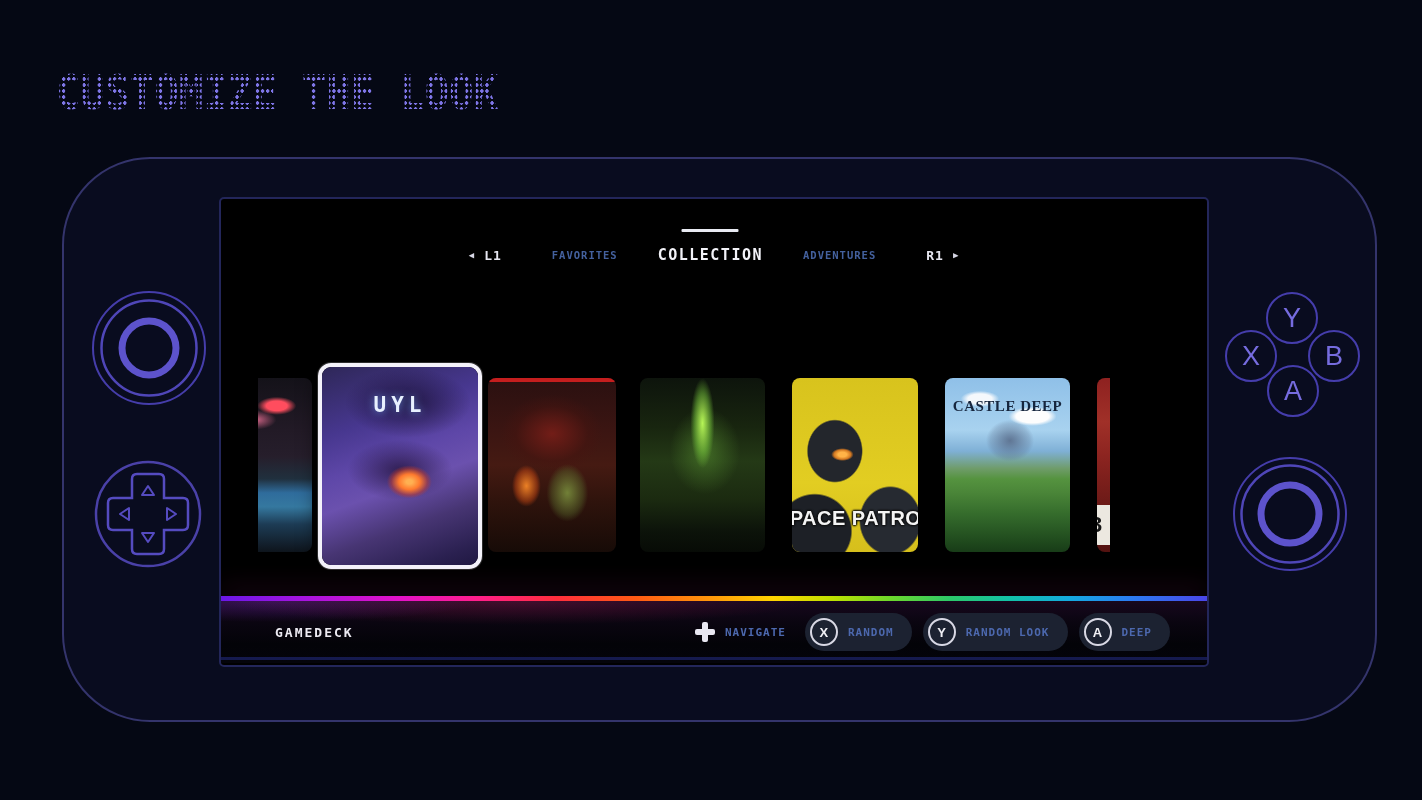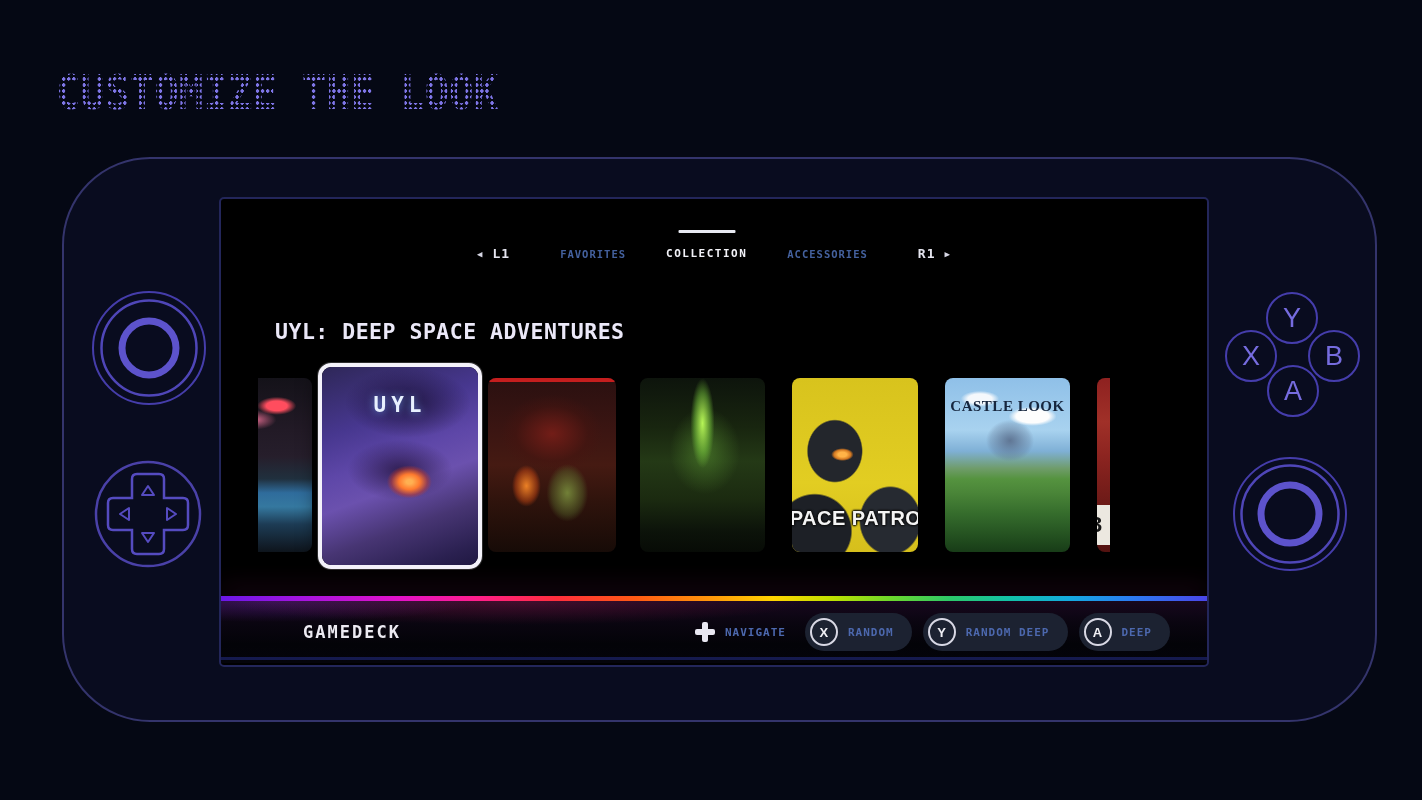--- a/index.html
+++ b/index.html
@@ -34,21 +34,21 @@
   .screen{left:219px;top:197px;width:986px;height:466px;background:#000;
     border:2px solid #23265a;border-radius:5px;overflow:hidden;}
 
   
   .nav-bar{left:0;top:47px;width:986px;display:flex;align-items:center;justify-content:center;}
   .nav-bumper{display:flex;align-items:center;gap:9px;color:#e6e6f0;
     font-size:13px;font-weight:bold;letter-spacing:1px;margin:0 30px;cursor:pointer;}
   .nav-arrow{font-size:9px;color:#d6d6e4;}
   .tab{font-size:10.5px;font-weight:bold;letter-spacing:1px;color:#44619e;
     margin:0 20px;cursor:pointer;}
-  .tab-active{position:relative;font-size:11px;letter-spacing:1.5px;color:#f2f2f8;}
+  .tab-active{position:relative;font-size:15px;letter-spacing:1.5px;color:#f2f2f8;}
   .tab-indicator{position:absolute;left:50%;transform:translateX(-50%);
     top:-17px;width:57px;height:3px;background:#e8eaf2;border-radius:1px;}
 
   .collection-title{left:54px;top:120px;font-size:21.5px;font-weight:bold;
     letter-spacing:.5px;color:#ebe8f8;white-space:nowrap;}
 
   
   .carousel{left:37px;top:160px;width:852px;height:216px;overflow:hidden;}
   .card{position:absolute;top:19px;width:126px;height:174px;border-radius:8px;
     overflow:hidden;cursor:pointer;}
@@ -122,21 +122,21 @@
       #2cc86a 74%,#12c2a8 80%,#14aadf 86%,#2a7ef2 92%,#4a46e8 100%);
     box-shadow:0 -8px 22px rgba(190,40,140,.3),0 10px 26px rgba(120,30,160,.25);}
   .footer{left:0;top:402px;width:986px;height:62px;
     background:
       radial-gradient(420px 34px at 30% 0%,rgba(200,30,90,.25),transparent 70%),
       radial-gradient(300px 30px at 5% 0%,rgba(120,40,200,.32),transparent 70%),
       linear-gradient(180deg,#17081e 0%,#0a0510 35%,#030308 70%,#04040a 100%);
     display:flex;align-items:center;}
   .footer::after{content:"";position:absolute;left:0;right:0;bottom:3px;height:3px;
     background:#151a4e;}
-  .brand{margin-left:82px;font-size:17px;font-weight:bold;letter-spacing:2px;color:#eceaf2;}
+  .brand{margin-left:54px;font-size:13px;font-weight:bold;letter-spacing:2px;color:#eceaf2;}
   .hints{position:absolute;right:37px;top:0;height:100%;display:flex;
     align-items:center;gap:11px;}
   .hint-label{font-size:11px;font-weight:bold;letter-spacing:1px;color:#4c68ae;}
   .nav-hint{display:flex;align-items:center;gap:9px;margin-right:8px;justify-content:flex-end;}
   .pill{display:flex;align-items:center;gap:10px;height:38px;border-radius:19px;
     background:#1c2231;padding:0 18px 0 5px;cursor:pointer;}
   .key-circle{width:28px;height:28px;border-radius:50%;border:2px solid #d8d8e4;
     box-sizing:border-box;display:flex;align-items:center;justify-content:center;
     color:#f0f0f5;font-size:13px;font-weight:bold;
     font-family:"Liberation Sans",sans-serif;}
@@ -181,28 +181,27 @@
     <div class="abs nav-bar">
       <div class="nav-bumper">
         <span class="nav-arrow">◀</span>
         <span>L1</span>
       </div>
       <div class="tab">FAVORITES</div>
       <div class="tab tab-active">
         <div class="tab-indicator"></div>
         <span>COLLECTION</span>
       </div>
-      <div class="tab">ACCESSORIES</div>
+      <div class="tab">ADVENTURES</div>
       <div class="nav-bumper">
         <span>R1</span>
         <span class="nav-arrow">▶</span>
       </div>
     </div>
 
-    <div class="abs collection-title">UYL: DEEP SPACE ADVENTURES</div>
 
     <div class="abs carousel">
       <div class="card c1">
         <div class="art art1"></div>
       </div>
       <div class="card card-sel">
         <div class="art art2">
           <span class="uyl-logo">UYL</span>
         </div>
       </div>
@@ -212,21 +211,21 @@
       <div class="card c4">
         <div class="art art4"></div>
       </div>
       <div class="card c5">
         <div class="art art5">
           <span class="sp-text">SPACE PATROL</span>
         </div>
       </div>
       <div class="card c6">
         <div class="art art6">
-          <span class="cf-text">CASTLE LOOK</span>
+          <span class="cf-text">CASTLE DEEP</span>
         </div>
       </div>
       <div class="card c7">
         <div class="art art7">
           <span class="ship-badge">
               <span>3</span>
             </span>
         </div>
       </div>
     </div>
@@ -242,21 +241,21 @@
             <rect x="1" y="8" width="20" height="6" rx="2" fill="#e9e8f2"></rect>
           </svg>
           <span class="hint-label">NAVIGATE</span>
         </div>
         <div class="pill">
           <span class="key-circle">X</span>
           <span class="hint-label">RANDOM</span>
         </div>
         <div class="pill">
           <span class="key-circle">Y</span>
-          <span class="hint-label">RANDOM DEEP</span>
+          <span class="hint-label">RANDOM LOOK</span>
         </div>
         <div class="pill">
           <span class="key-circle">A</span>
           <span class="hint-label">DEEP</span>
         </div>
       </div>
     </div>
 
   </div>
 </div>

